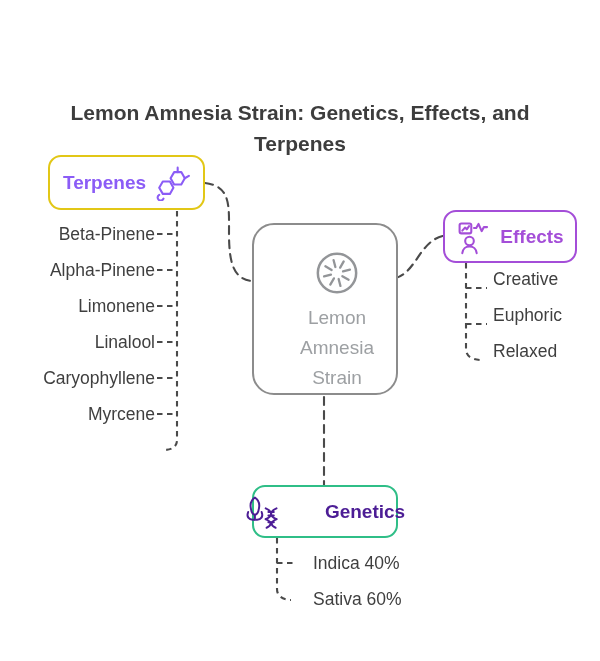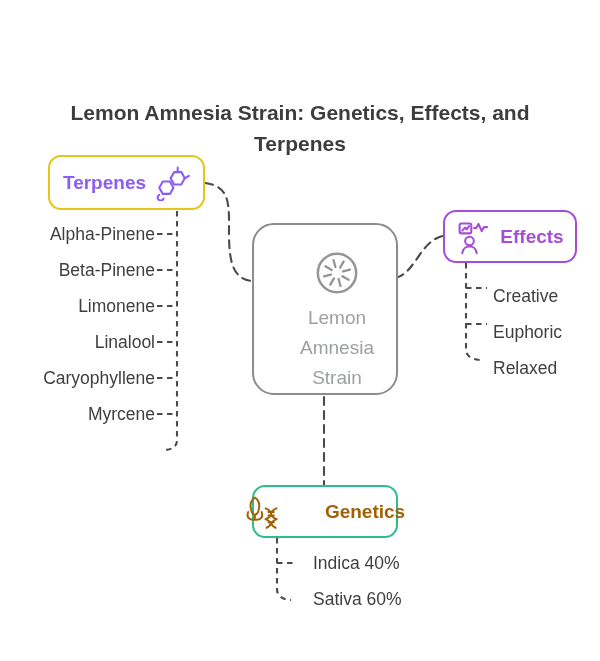--- a/index.html
+++ b/index.html
@@ -69,21 +69,21 @@
     font-size: 19px;
     line-height: 30px;
     font-weight: 400;
   }
   .terpenes-box { left: 48px; top: 155px; width: 157px; height: 55px; }
   .effects-box  { left: 443px; top: 210px; width: 134px; height: 53px; }
   .genetics-box { left: 252px; top: 485px; width: 146px; height: 53px; }
   .item-list { position: absolute; z-index: 2; font-size: 17.5px; color: #3f3f3f; }
   .item-list .row { height: 36px; line-height: 36px; white-space: nowrap; }
   .terpene-list { left: 0; top: 216px; width: 155px; text-align: right; }
-  .effect-list  { left: 493px; top: 278px; text-align: left; }
+  .effect-list  { left: 493px; top: 261px; text-align: left; }
   .genetic-list { left: 301px; top: 545px; text-align: left; margin-left: 12px; }
 </style>
 </head>
 <body>
 
 <div class="canvas">
 
   <div class="title" style="color: rgb(61, 61, 61);">
     <div class="inner">Lemon Amnesia Strain: Genetics, Effects, and Terpenes</div>
   </div>
@@ -146,40 +146,40 @@
     <svg width="36" height="36" viewBox="0 0 40 40" fill="none" stroke="currentColor" stroke-width="2.3" stroke-linecap="round" stroke-linejoin="round">
       <rect x="4" y="5" width="13" height="11" rx="2"></rect>
       <path d="M 7,13 L 10,9.5 L 12,11.5 L 14.5,8"></path>
       <path d="M 20,10 h 2.5 l 2.5,-4.5 l 3.5,8 l 2.5,-4.5 h 3.5"></path>
       <circle cx="15" cy="24.5" r="4.8"></circle>
       <path d="M 7,38 C 8,31.5 11,30.5 15,30.5 C 19,30.5 22,31.5 23,38"></path>
     </svg>
     <span>Effects</span>
   </div>
 
-  <div class="node-box genetics-box" style="border-color: rgb(47, 190, 135); color: #a16207; gap: 44px;">
+  <div class="node-box genetics-box" style="border-color: rgb(47, 190, 135); color: #4c1d95; gap: 44px;">
     <svg width="36" height="36" viewBox="0 0 40 40" fill="none" stroke="currentColor" stroke-width="2.2" stroke-linecap="round" stroke-linejoin="round">
       <path d="M 11,4 C 15,6.5 16.5,11 15.5,16 C 14.8,20.5 13,23 11,23 C 9,23 7.2,20.5 6.5,16 C 5.5,11 7,6.5 11,4 Z"></path>
       <path d="M 3.5,20 C 1.5,25 4,29 9.5,28.5"></path>
       <path d="M 18.5,20 C 20.5,25 18,29 12.5,28.5"></path>
       <line x1="11" y1="23" x2="11" y2="29"></line>
       <path d="M 23,16 C 31,19.5 31,24.5 23,28"></path>
       <path d="M 35,16 C 27,19.5 27,24.5 35,28"></path>
       <path d="M 23,28 C 30,31 30,35 24,37.5"></path>
       <path d="M 35,28 C 28,31 28,35 34,37.5"></path>
       <line x1="26" y1="20" x2="32" y2="20"></line>
       <line x1="26" y1="24" x2="32" y2="24"></line>
       <line x1="26" y1="31.5" x2="32" y2="31.5"></line>
     </svg>
     <span>Genetics</span>
   </div>
 
   <div class="item-list terpene-list">
+    <div class="row">Beta-Pinene</div>
     <div class="row">Alpha-Pinene</div>
-    <div class="row">Beta-Pinene</div>
     <div class="row">Limonene</div>
     <div class="row">Linalool</div>
     <div class="row">Caryophyllene</div>
     <div class="row">Myrcene</div>
   </div>
 
   <div class="item-list effect-list">
     <div class="row">Creative</div>
     <div class="row">Euphoric</div>
     <div class="row">Relaxed</div>

